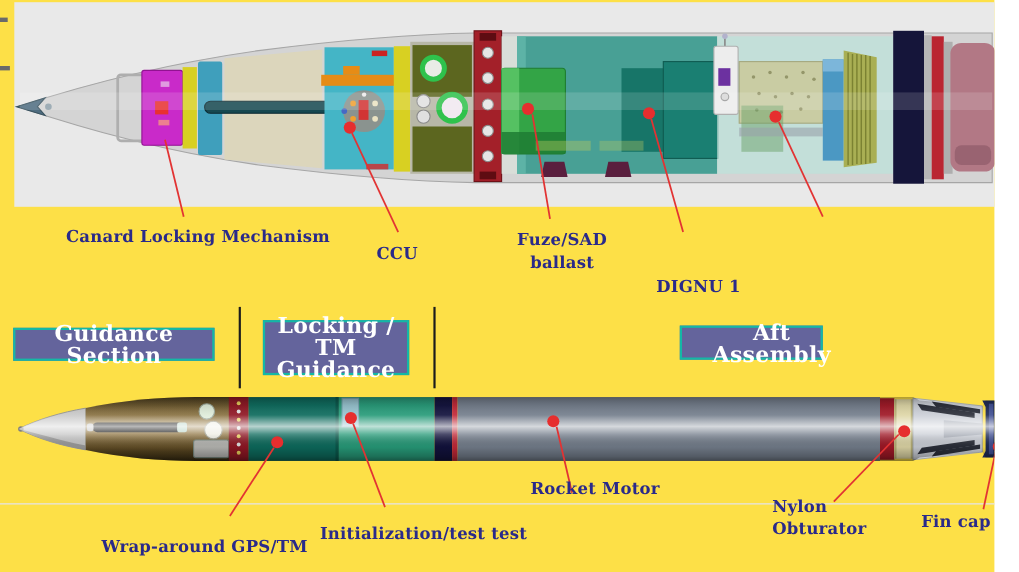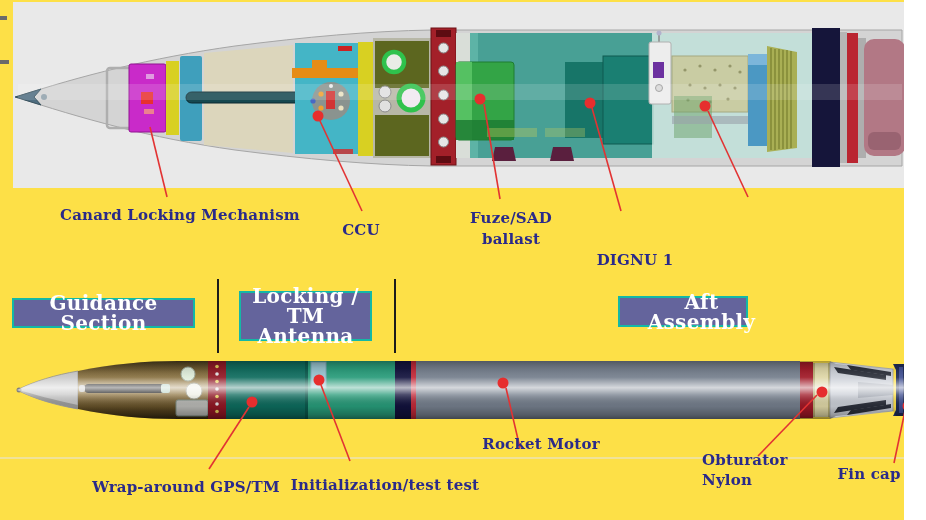--- a/index.html
+++ b/index.html
@@ -276,36 +276,36 @@
 </div>
 <div class="lbl" style="left:585px;top:222px;width:100px;margin-top:28px;">
   <span>DIGNU 1</span>
 </div>
 
 <div class="secbox" style="left:12px;top:298px;width:183px;height:30px;">
   <span>Guidance Section</span>
 </div>
 <div class="secbox" style="left:239px;top:291px;width:133px;height:50px;">
   <span>Locking / TM</span>
-  <span>Antenna</span>
+  <span>Guidance</span>
 </div>
 <div class="secbox" style="left:618px;top:296px;width:130px;height:31px;padding-left:37px;">
   <span>Aft Assembly</span>
 </div>
 
-<div class="lbl" style="left:81px;top:477px;width:210px;">
+<div class="lbl" style="left:81px;top:487px;width:210px;">
   <span>Wrap-around GPS/TM</span>
 </div>
 <div class="lbl" style="left:290px;top:475px;width:190px;">
   <span>Initialization/test test</span>
 </div>
 <div class="lbl" style="left:476px;top:434px;width:130px;">
   <span>Rocket Motor</span>
 </div>
 <div class="lbl left" style="left:702px;top:450px;width:110px;">
+  <span>Nylon</span>
   <span>Obturator</span>
-  <span>Nylon</span>
 </div>
 <div class="lbl" style="left:829px;top:464px;width:80px;">
   <span>Fin cap</span>
 </div>
 
 </div>
 
 </body></html>

